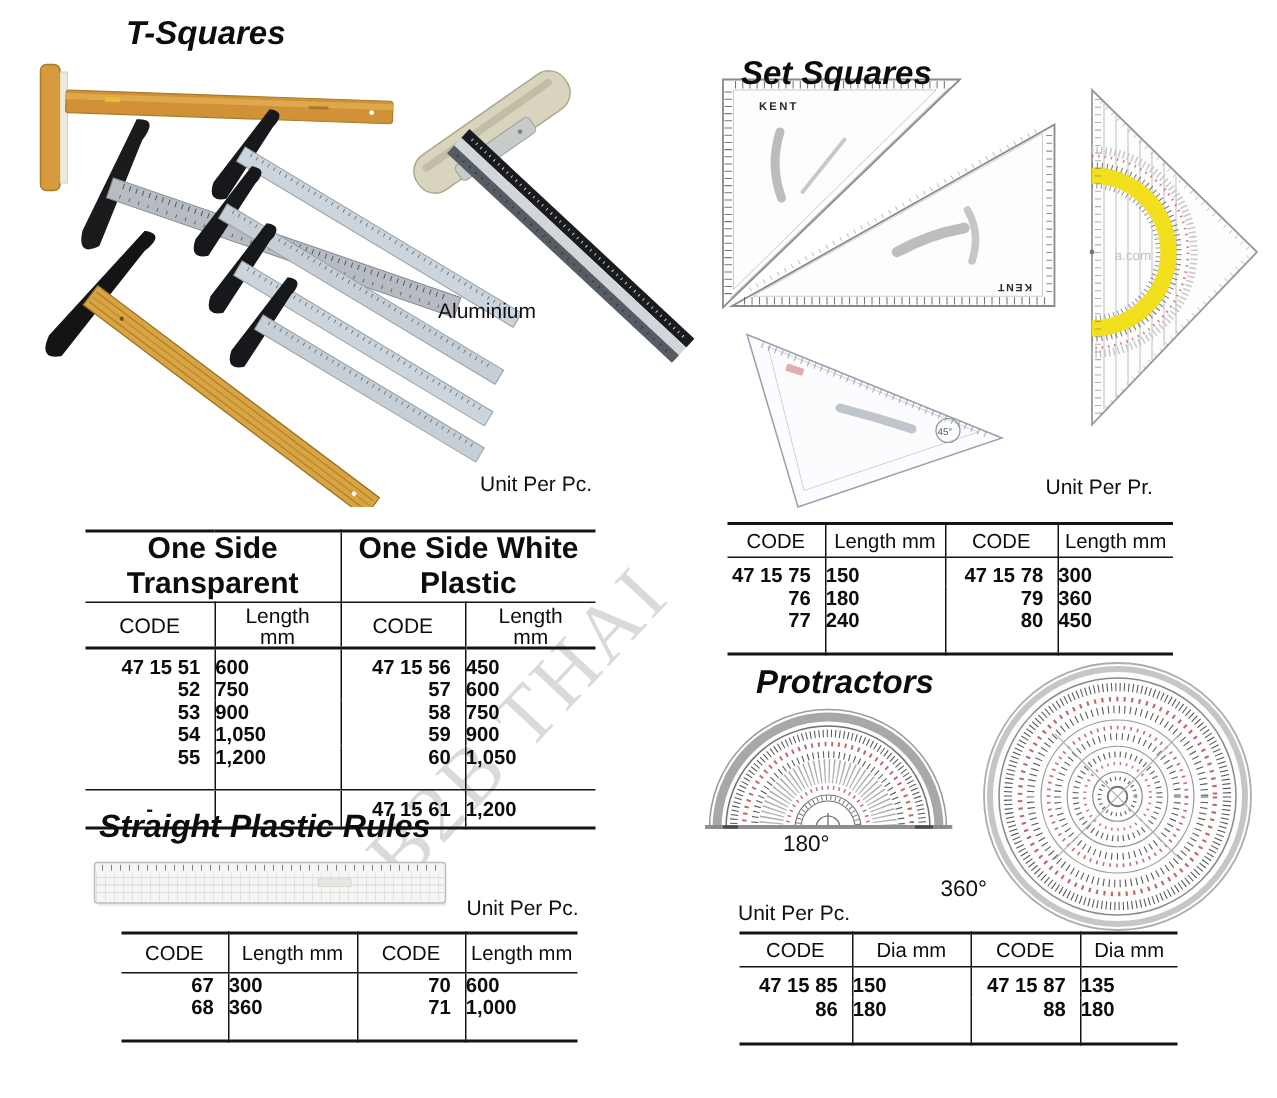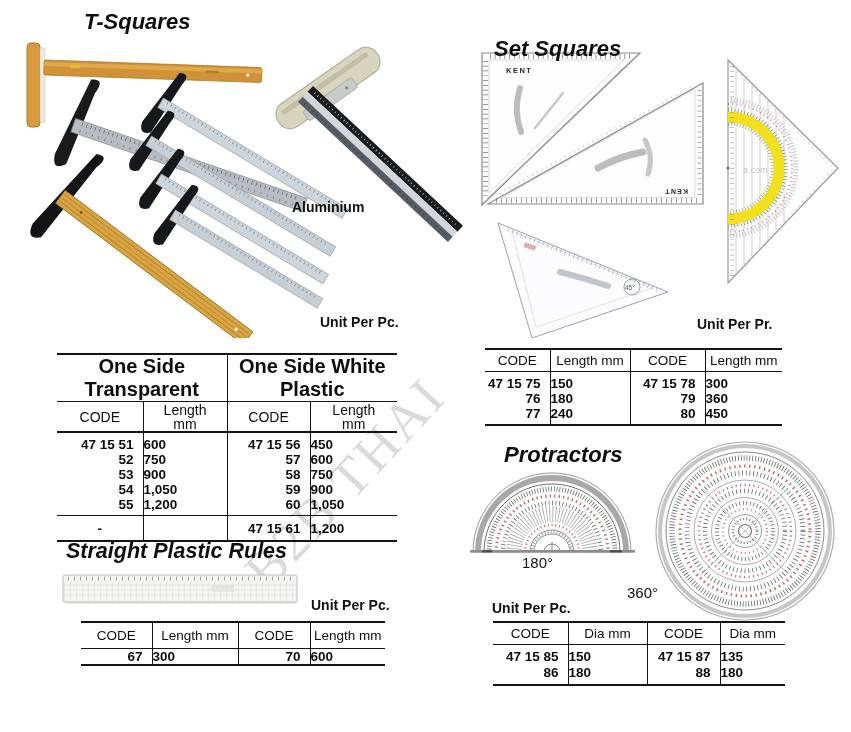--- a/index.html
+++ b/index.html
@@ -1,35 +1,35 @@
 <!DOCTYPE html>
 <html><head>
 <meta charset="utf-8">
 <style>
   html,body{margin:0;padding:0;background:#ffffff;}
   #page{position:relative;width:851px;height:732px;background:#ffffff;overflow:hidden;
         font-family:"Liberation Sans",sans-serif;color:#111;}
   .abs{position:absolute;}
   .title{font-style:italic;font-weight:bold;font-size:22px;color:#0d0d0d;z-index:3;white-space:nowrap;}
-  .lbl{font-size:14px;color:#111;z-index:3;white-space:nowrap;font-weight:bold;}
+  .lbl{font-size:14px;color:#111;z-index:3;white-space:nowrap;}
   .deglbl{font-size:15px;color:#111;z-index:3;}
   #wm{left:175px;top:452px;width:340px;text-align:center;
       font-family:"Liberation Serif",serif;font-size:54px;letter-spacing:3px;
       color:#c3c3c3;opacity:.6;transform:rotate(-47deg);z-index:0;white-space:nowrap;}
   svg.illus{position:absolute;z-index:1;}
   table{position:absolute;border-collapse:collapse;table-layout:fixed;z-index:2;background:transparent;}
   td{padding:0;margin:0;font-size:13.5px;color:#0d0d0d;vertical-align:middle;}
   .vr{border-right:1.1px solid #141414;}
   .vrc{border-right:1.7px solid #141414;}
   .grpcell{font-weight:bold;font-size:20px;text-align:center;height:26px;border-bottom:1.2px solid #141414;}
   .colhdr td{font-size:14px;text-align:center;height:29px;border-bottom:2px solid #141414;line-height:14px;}
   .hdr td{font-size:13.5px;text-align:center;border-bottom:1.6px solid #141414;}
   .data td{font-weight:bold;height:15px;line-height:15px;margin-top:36px;}
   .first td{padding-top:4px;}
-  .last td{padding-bottom:3px;}
+  .last td{padding-bottom:14px;}
   .code{text-align:right;padding-right:9px;}
   .val{}
   .ctr{text-align:center;font-weight:bold;}
   .ftr td{border-top:1.4px solid #141414;height:24px;font-weight:bold;}
   #tbl-tsquares{left:57px;top:353px;width:340px;border-top:2.5px solid #141414;border-bottom:2.5px solid #141414;}
   #tbl-setsq{left:485px;top:348px;width:297px;border-top:2.2px solid #141414;border-bottom:2.2px solid #141414;}
   #tbl-setsq .hdr td{height:21px;}
   #tbl-rules{left:81px;top:621px;width:304px;border-top:2.2px solid #141414;border-bottom:2.2px solid #141414;}
   #tbl-rules .hdr td{height:25px;}
   #tbl-prot{left:493px;top:621px;width:292px;border-top:2.2px solid #141414;border-bottom:2.2px solid #141414;}
@@ -350,20 +350,26 @@
       <td class="vrc">Length mm</td>
       <td class="vr">CODE</td>
       <td>Length mm</td>
     </tr>
     <tr class="data">
       <td class="code vr">67</td>
       <td class="val vrc">300</td>
       <td class="code vr">70</td>
       <td class="val">600</td>
     </tr>
+    <tr class="data last">
+      <td class="code vr">68</td>
+      <td class="val vrc">360</td>
+      <td class="code vr">71</td>
+      <td class="val">1,000</td>
+    </tr>
   </tbody>
     </table>
 
   <table id="tbl-prot">
     <colgroup>
         <col style="width:75px">
         <col style="width:79px">
         <col style="width:73px">
         <col style="width:65px">
       </colgroup>

